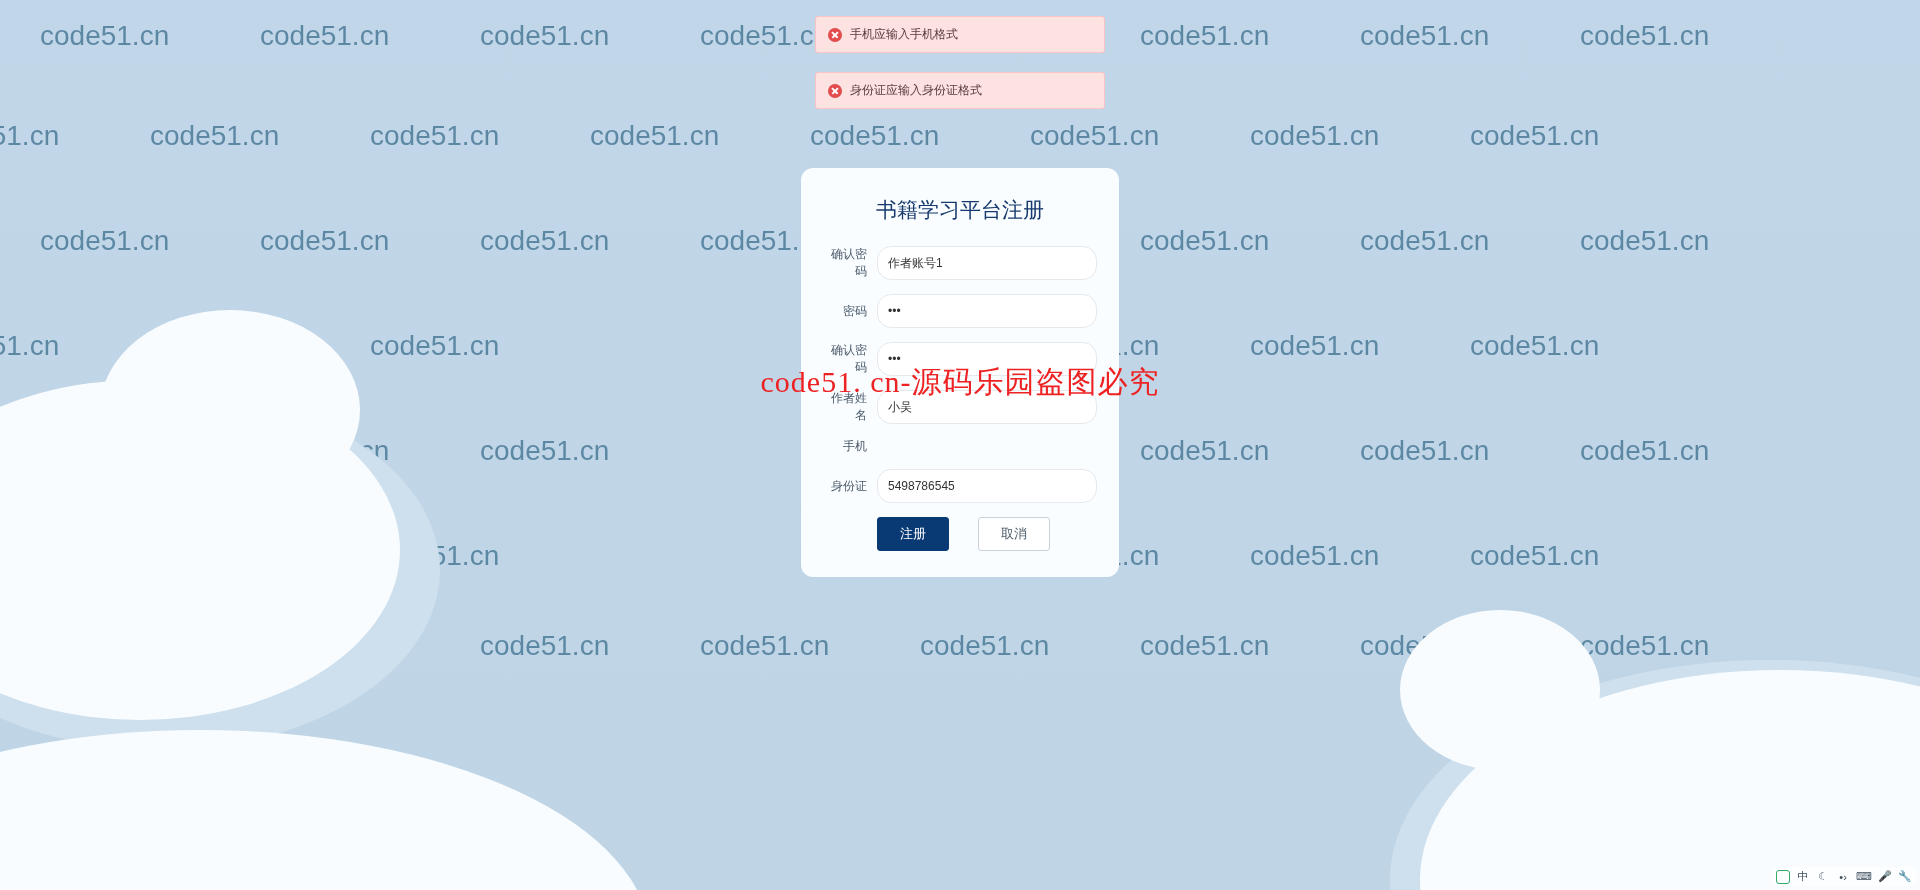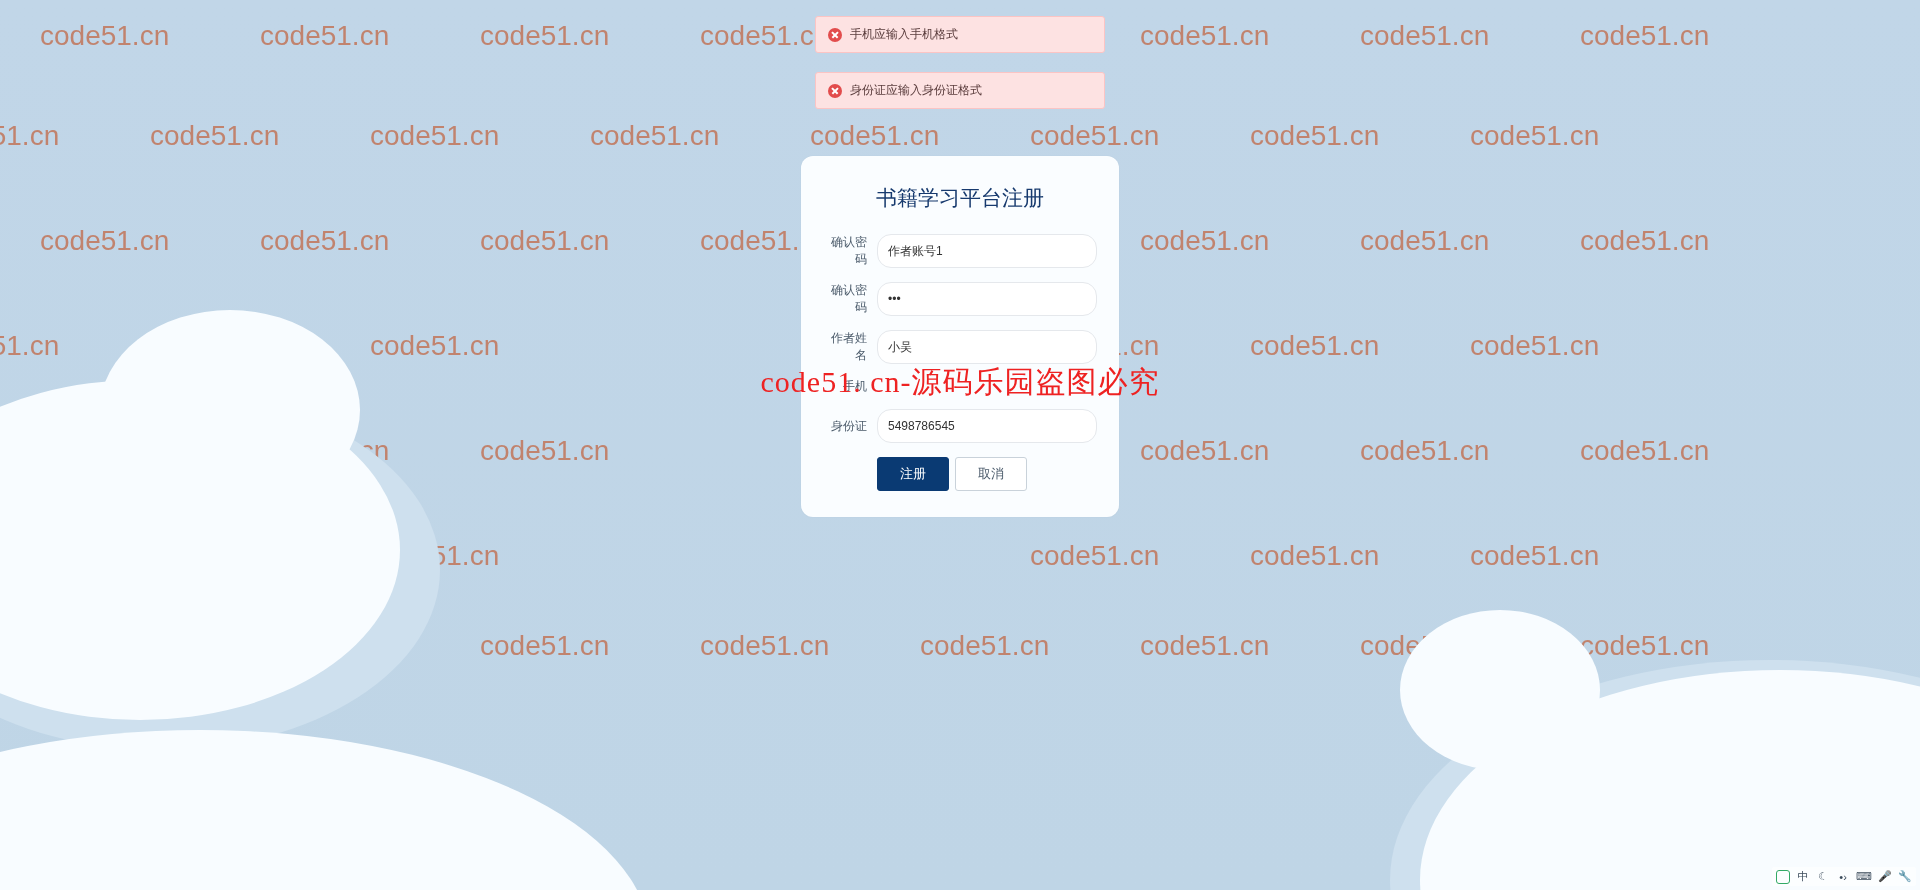--- a/index.html
+++ b/index.html
@@ -12,21 +12,21 @@
   overflow: hidden;
 }
 .watermark {
   position: absolute;
   top: 0; left: 0; right: 0; bottom: 0;
   pointer-events: none;
   z-index: 1;
 }
 .wm-text {
   position: absolute;
-  color: #c2410c;
+  color: #0c4a6e;
   opacity: 0.55;
   font-size: 28px;
   font-family: Arial, sans-serif;
   white-space: nowrap;
 }
 .cloud {
   position: absolute;
   background: #f8fcff;
   border-radius: 50%;
   z-index: 2;
@@ -72,21 +72,21 @@
   top: 6px; left: 3px;
 }
 .error-banner .err-icon::before { transform: rotate(45deg); }
 .error-banner .err-icon::after { transform: rotate(-45deg); }
 #err1 { top: 16px; font-family: Liberation Serif, serif; }
 #err2 { top: 72px; }
 
 .register-card {
   position: absolute;
   left: 50%;
-  top: 156px;
+  top: 168px;
   transform: translateX(-50%);
   width: 318px;
   background: #fafdff;
   border-radius: 12px;
   padding: 28px 22px 26px 22px;
   z-index: 20;
   box-shadow: 0 0 2px rgba(0,0,0,0.04);
 }
 .register-card .title {
   text-align: center;
@@ -117,21 +117,21 @@
   padding: 16px 10px;
   font-size: 12px;
   color: #333;
   background: #fff;
   outline: none;
 }
 .btn-row {
   display: flex;
   margin-left: 54px;
   margin-top: 6px;
-  gap: 6px;
+  gap: 29px;
 }
 .btn {
   height: 34px;
   padding: 0 22px;
   font-size: 13px;
   border-radius: 3px;
   cursor: pointer;
   display:flex; align-items:center; justify-content:center;
 }
 .btn-primary {
@@ -255,20 +255,24 @@
 </div>
 
 <div class="register-card">
   <div class="title">书籍学习平台注册</div>
 
   <div class="form-row">
     <label>确认密码</label>
     <input type="text" value="作者账号1" style="">
   </div>
 
+  <div class="form-row">
+    <label>密码</label>
+    <input type="password" value="123" style="">
+  </div>
 
   <div class="form-row">
     <label>确认密码</label>
     <input type="password" value="123" style="">
   </div>
 
   <div class="form-row">
     <label>作者姓名</label>
     <input type="text" value="小吴" style="">
   </div>

